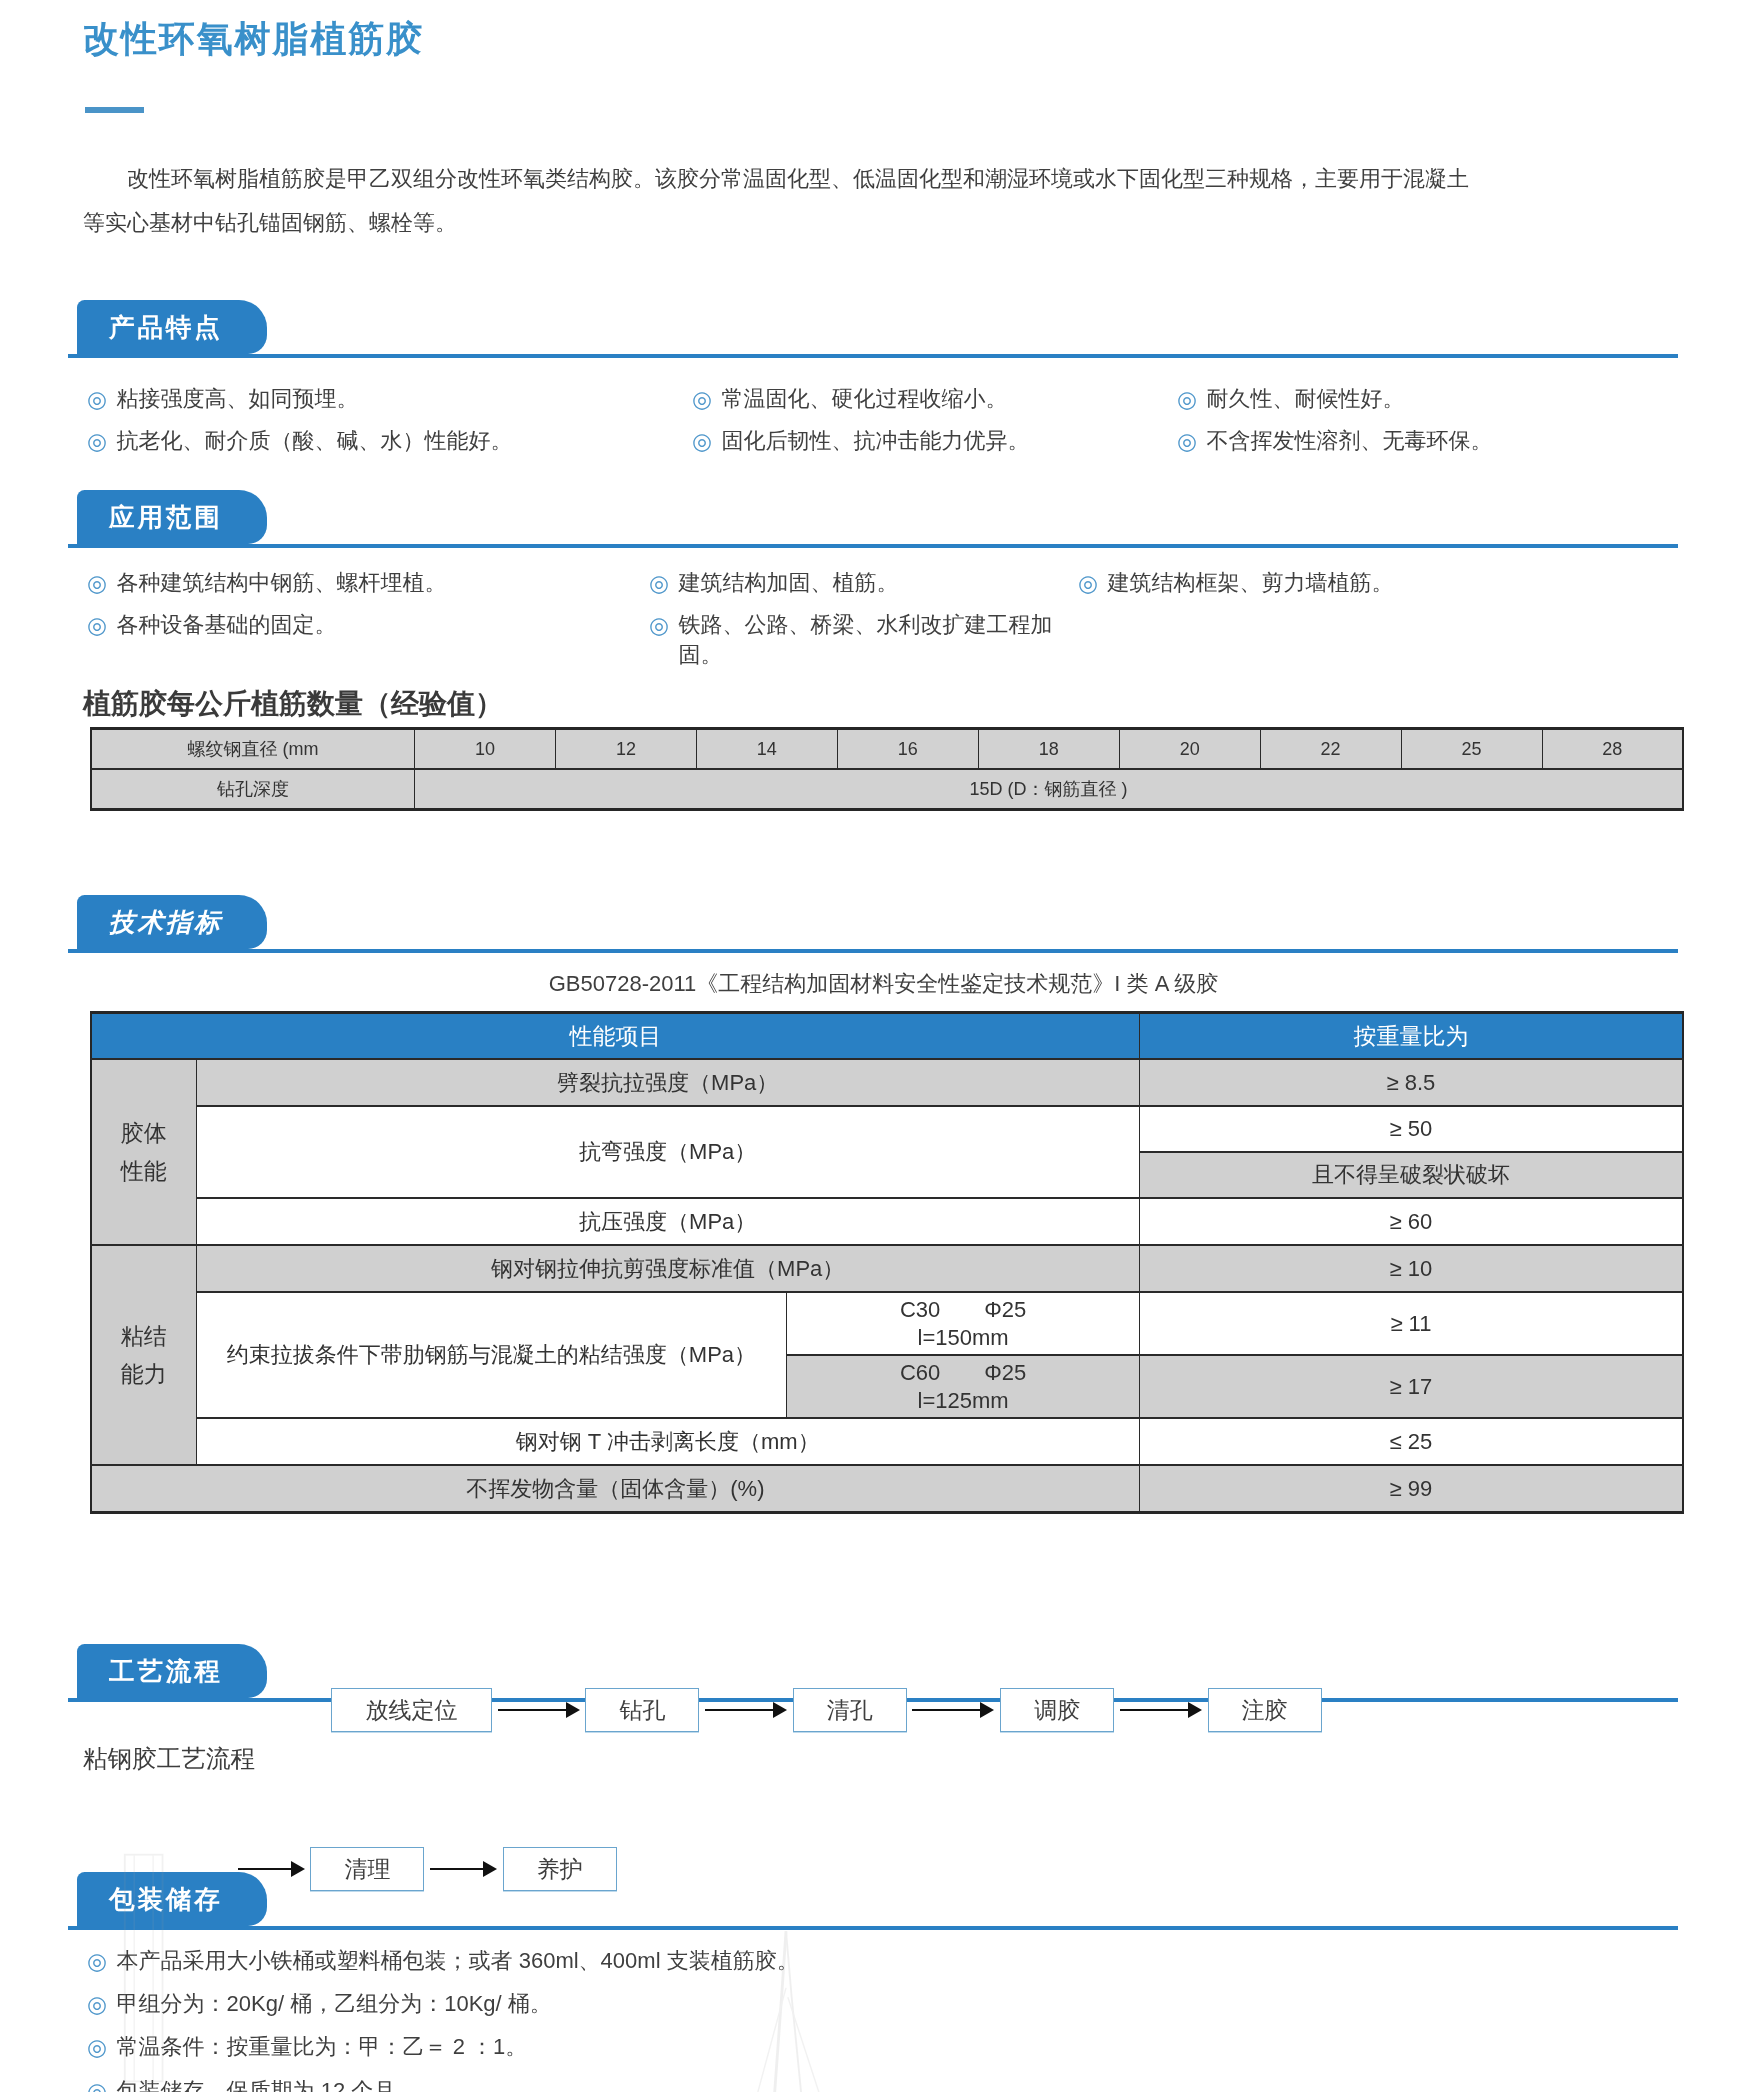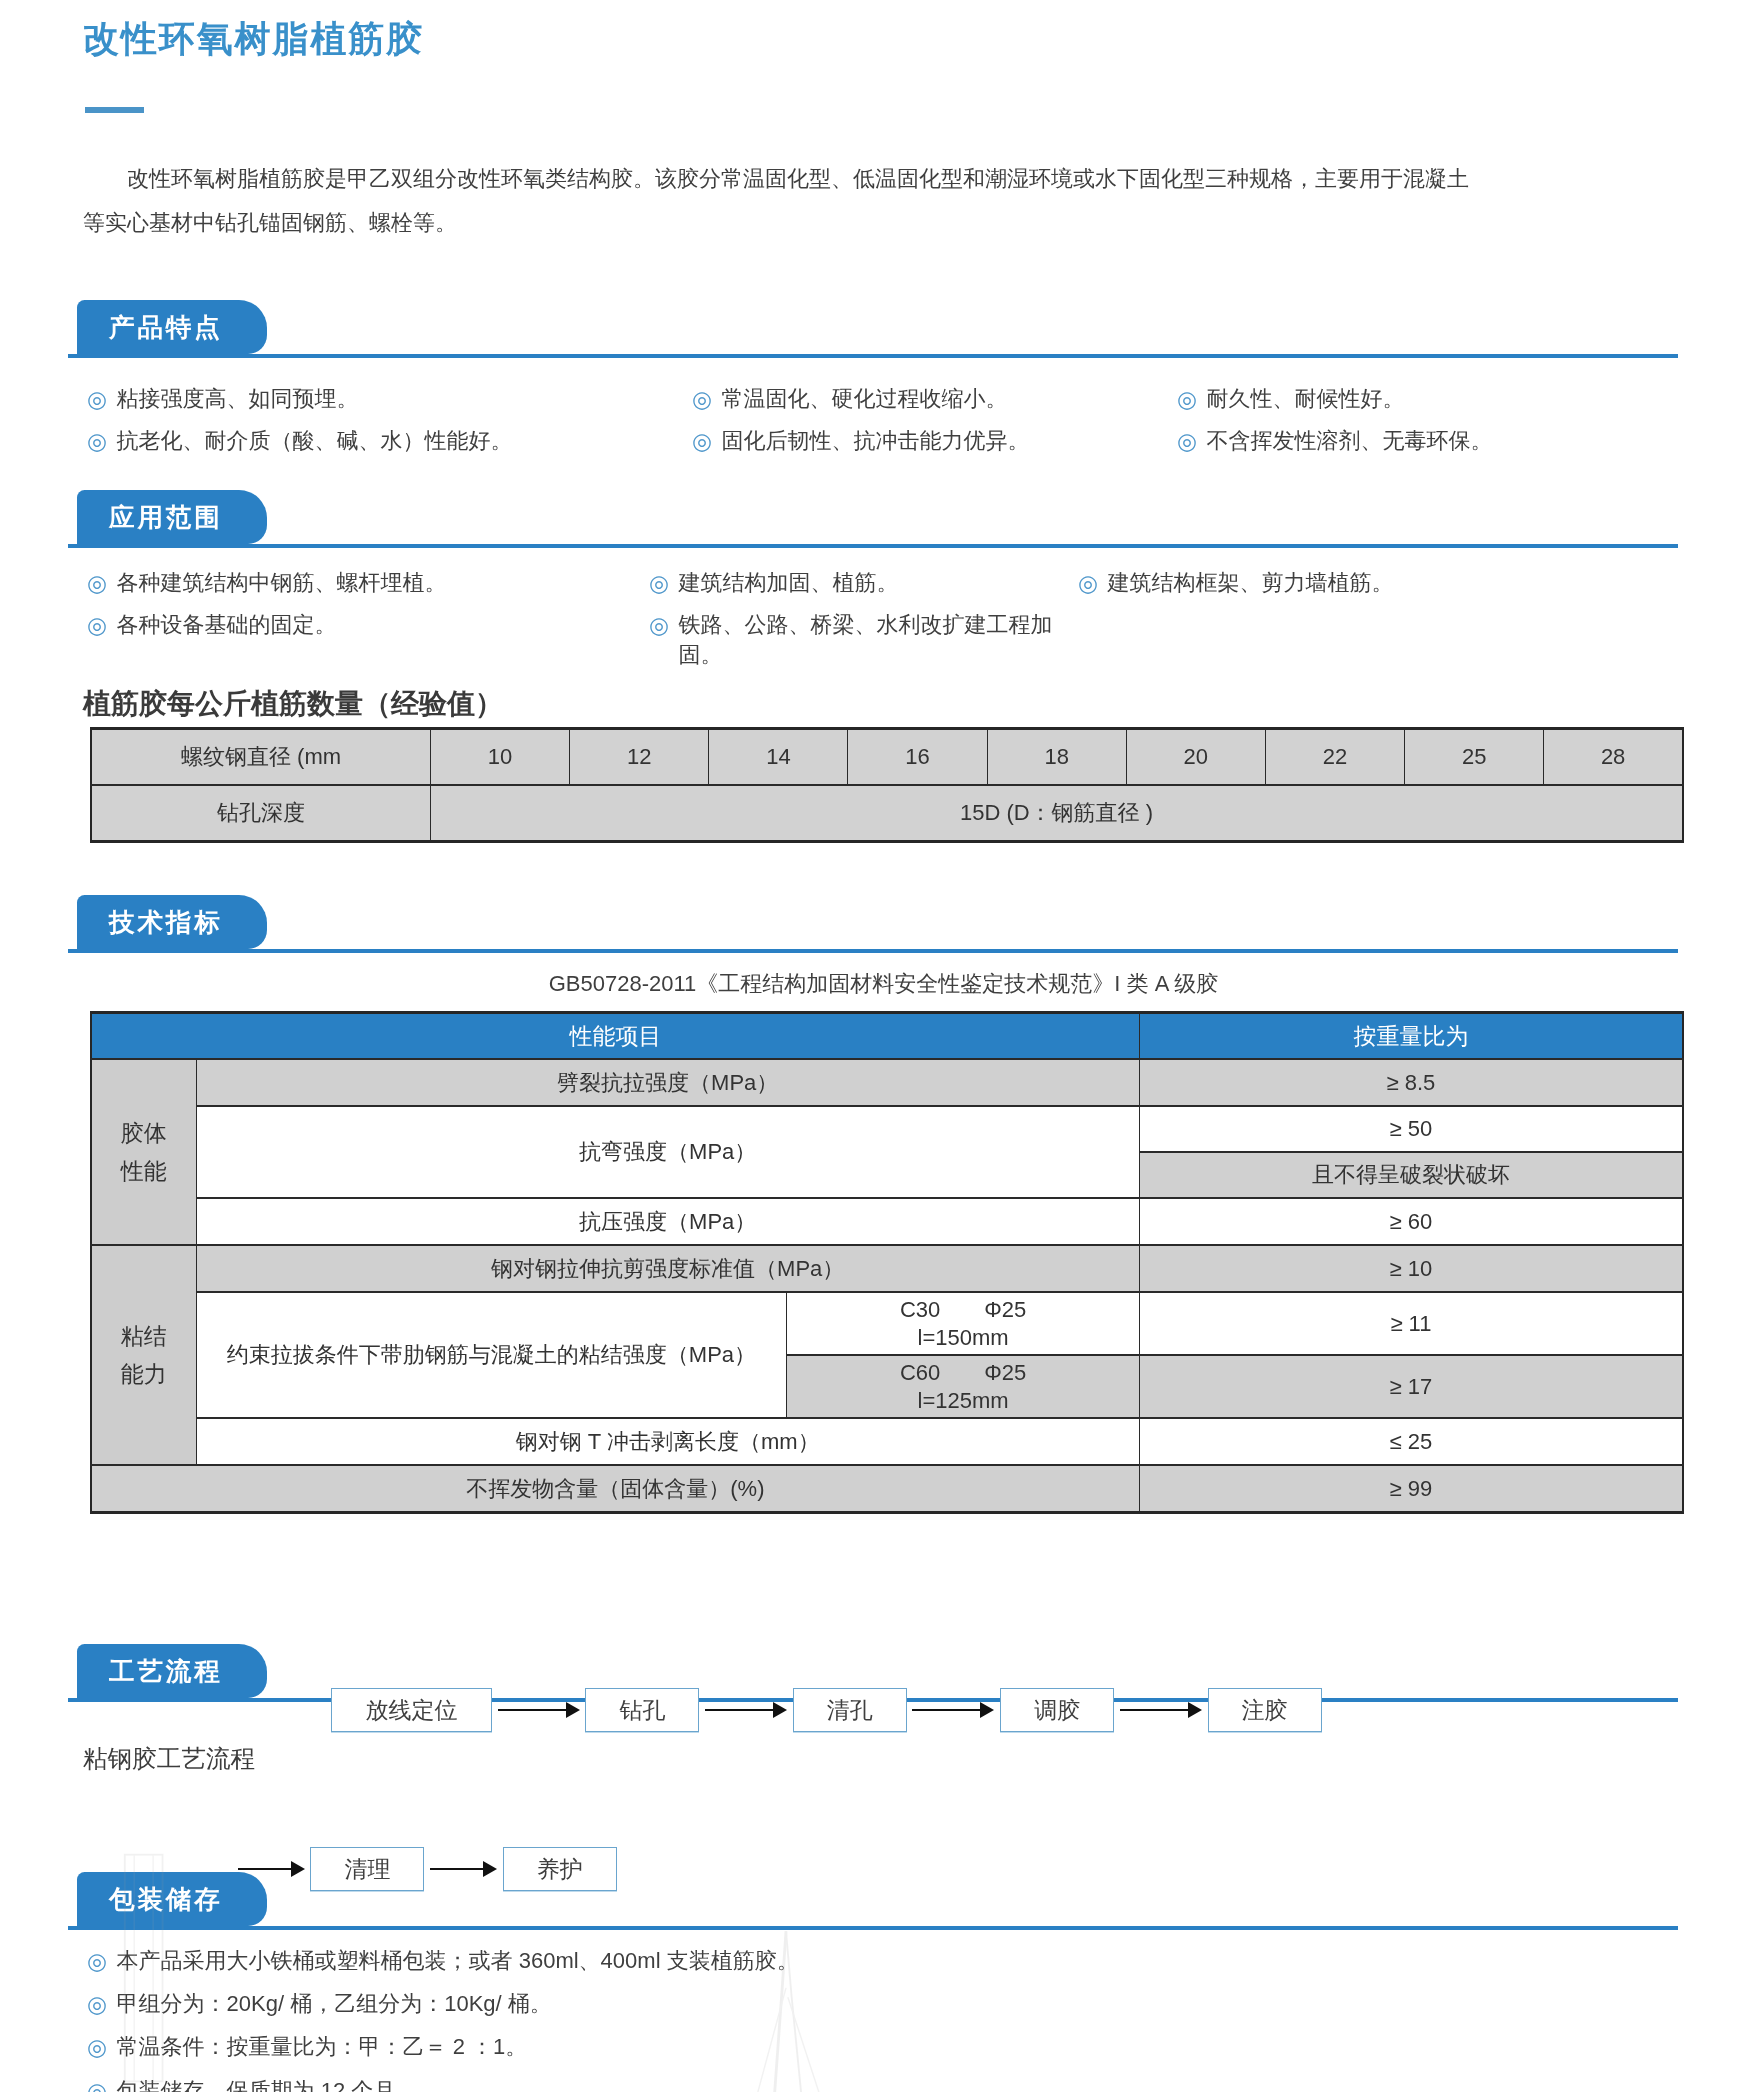--- a/index.html
+++ b/index.html
@@ -33,21 +33,21 @@
   .feat-grid{left:87px;top:384px;width:1609px;grid-template-columns:605px 485px 1fr;}
   .app-grid{left:87px;top:568px;width:1609px;grid-template-columns:562px 429px 1fr;}
   .pack-list{left:87px;top:1946px;width:1609px;row-gap:13.2px;}
 
   
   .tbl-caption{left:83px;top:685px;font-size:28px;font-weight:bold;color:#3a3a3a;}
   table{border-collapse:collapse;table-layout:fixed;}
   .rebar{left:90px;top:727px;width:1594px;border:2.8px solid #262626;border-top-width:3.8px;border-bottom-width:3.8px;}
   .rebar td{
     border:1.9px solid #2a2a2a;border-top-width:2.8px;border-bottom-width:2.8px;
-    height:38px;text-align:center;font-size:22px;color:#333;padding:8px;
+    height:38px;text-align:center;font-size:18px;color:#333;padding:0;
   }
   .rebar .lbl{width:322px;}
   .gray-row td{background:#d2d2d2;}
   .white-row td{background:#ffffff;}
 
   
   .tech-note{left:83px;top:969px;width:1601px;text-align:center;font-size:22px;color:#3f3f3f;}
   .tech{left:90px;top:1011px;width:1594px;border:2.8px solid #262626;border-top-width:3.8px;border-bottom-width:3.8px;}
   .tech td{
     border:1.9px solid #2a2a2a;border-top-width:2.8px;border-bottom-width:2.8px;
@@ -165,21 +165,21 @@
     <td>25</td>
     <td>28</td>
   </tr>
   <tr class="gray-row">
     <td class="lbl">钻孔深度</td>
     <td colspan="9">15D (D：钢筋直径 )</td>
   </tr>
 </tbody>
   </table>
 
-<div class="abs sec-head" style="top:895px;">
+<div class="abs sec-head" style="top:895px;font-style:italic;">
   <span class="badge">技术指标</span>
 </div>
 <div class="abs tech-note">GB50728-2011《工程结构加固材料安全性鉴定技术规范》I 类 A 级胶</div>
 
 <table class="abs tech">
   <colgroup>
       <col style="width:105px">
       <col style="width:590px">
       <col style="width:352px">
       <col style="width:543px">

